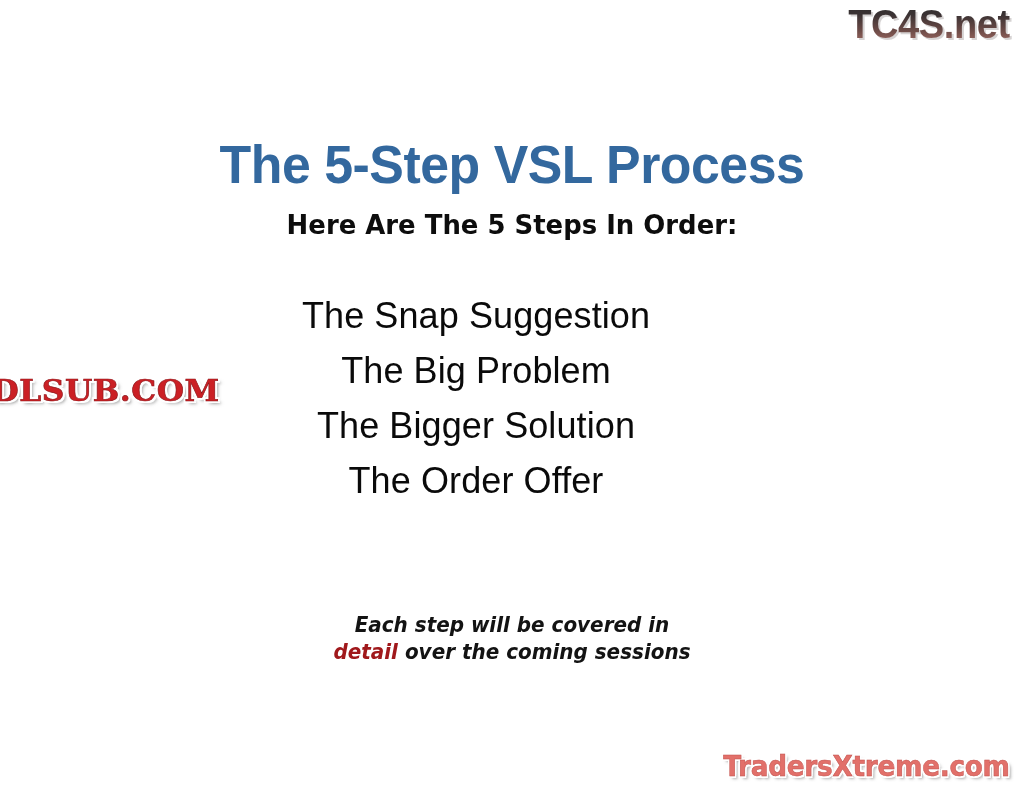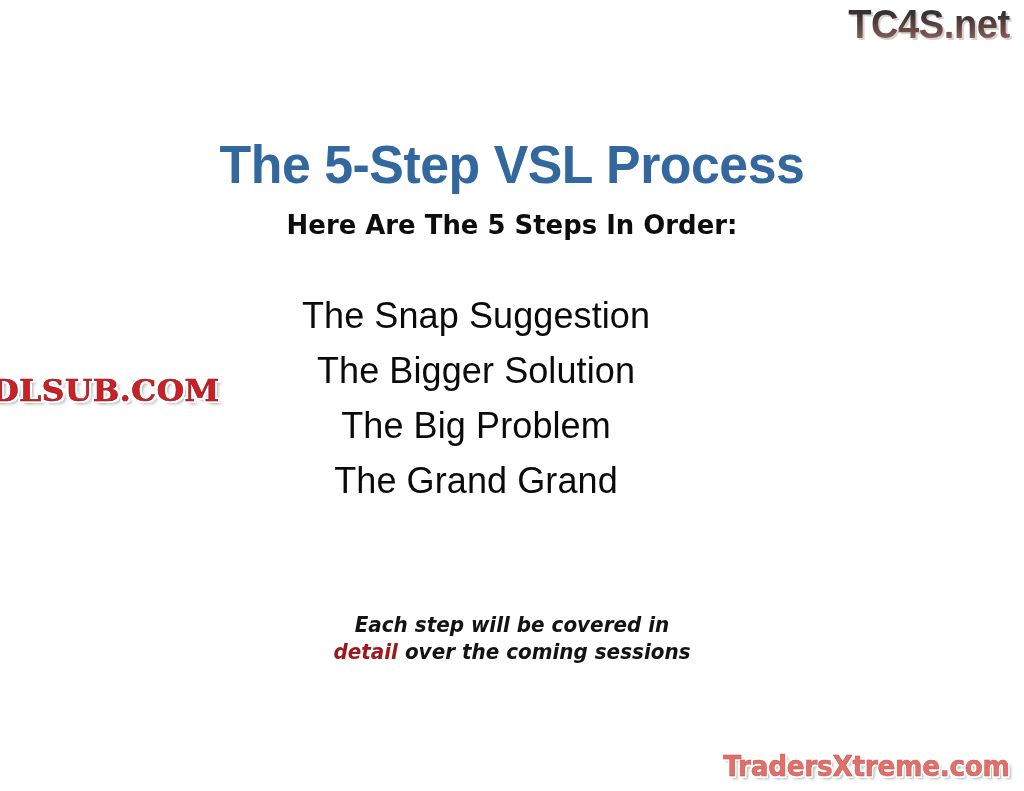--- a/index.html
+++ b/index.html
@@ -196,23 +196,23 @@
 
   <div class="brand-top-shadow" aria-hidden="true">TC4S.net</div>
   <div class="brand-top">TC4S.net</div>
 
   <h1 class="title">The 5-Step VSL Process</h1>
 
   <h2 class="subtitle">Here Are The 5 Steps In Order:</h2>
 
   <div class="steps">
     <span class="step-line">The Snap Suggestion</span>
+    <span class="step-line">The Big Problem</span>
     <span class="step-line">The Bigger Solution</span>
-    <span class="step-line">The Big Problem</span>
-    <span class="step-line">The Grand Grand</span>
+    <span class="step-line">The Order Offer</span>
   </div>
 
   <div class="watermark">
     <span class="wm-text">DLSUB.COM</span>
   </div>
 
   <div class="footnote">
     <div>Each step will be covered in</div>
     <div><span class="hl">detail</span><span> over the coming sessions</span></div>
   </div>

